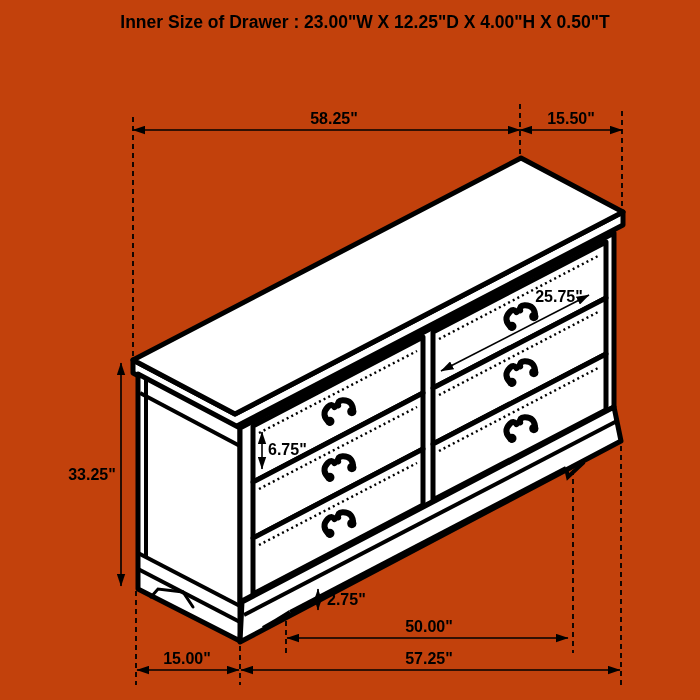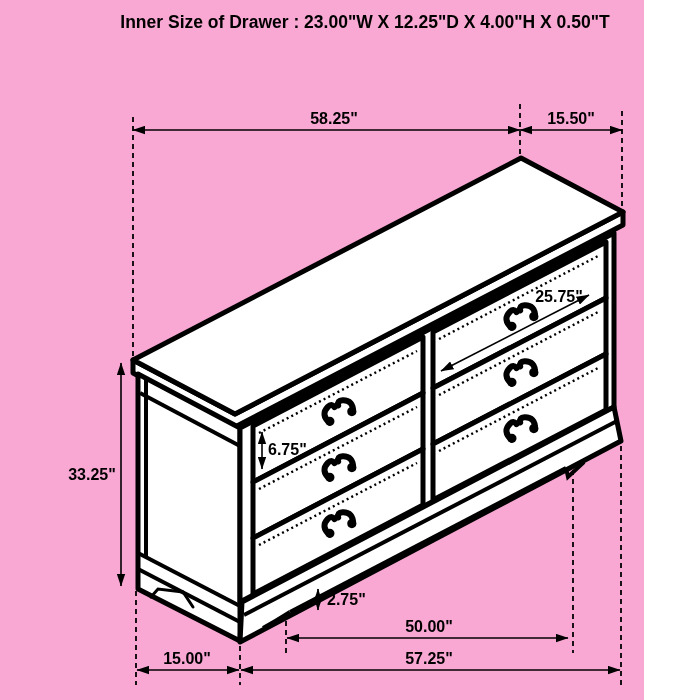--- a/index.html
+++ b/index.html
@@ -1,16 +1,16 @@
 <!DOCTYPE html>
 <html><head>
 <meta charset="utf-8">
 <style>
   html,body{margin:0;padding:0;background:#ffffff;}
-  .stage{position:relative;width:644px;height:700px;background:#f9a8d4;overflow:hidden;}
+  .stage{position:relative;width:700px;height:700px;background:#c2410c;overflow:hidden;}
   svg{display:block;}
   .outline{fill:#fff;stroke:#000;stroke-width:5;stroke-linejoin:round;}
   .detail{fill:none;stroke:#000;stroke-width:4;}
   .detail3{fill:none;stroke:#000;stroke-width:3;stroke-linecap:round;}
   .dotted{fill:none;stroke:#000;stroke-width:2.4;stroke-dasharray:2 3.2;}
   .ext{fill:none;stroke:#000;stroke-width:1.8;stroke-dasharray:5 4;}
   .dim{fill:none;stroke:#000;stroke-width:1.6;}
   .dim-label{font:bold 16px "Liberation Sans",sans-serif;fill:#000;}
   .title-label{font:bold 17.5px "Liberation Sans",sans-serif;fill:#000;}
   .mid{text-anchor:middle;}

